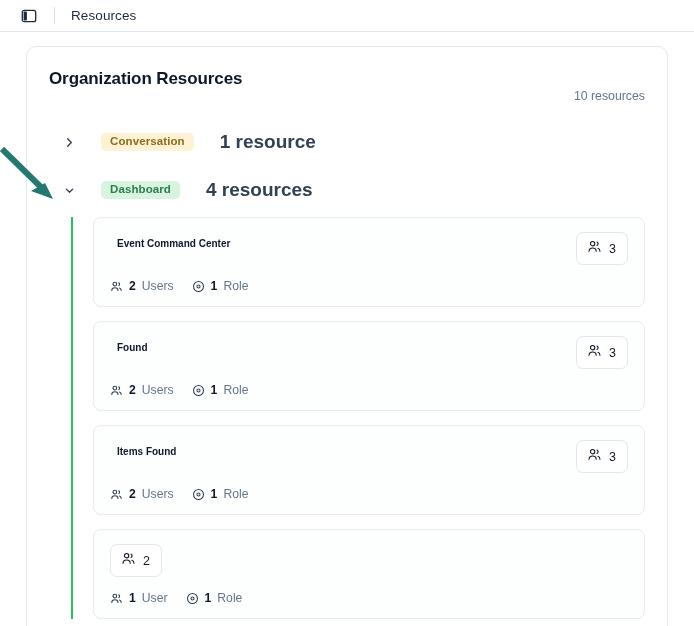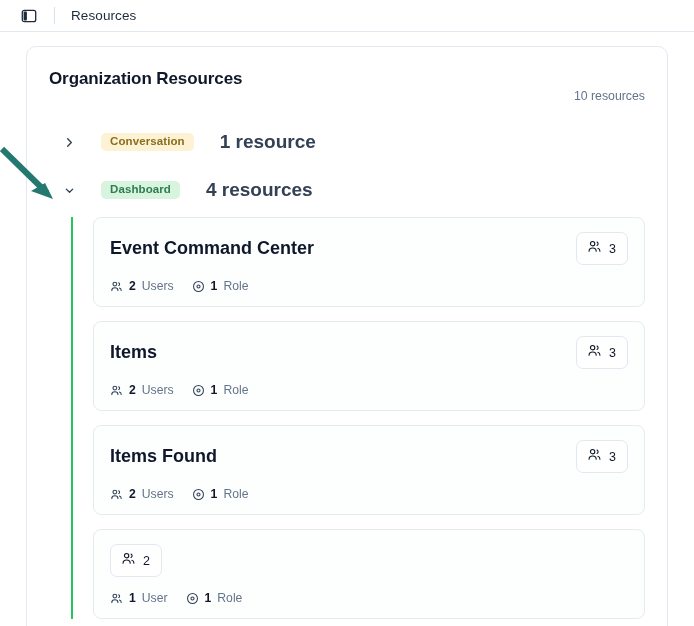--- a/index.html
+++ b/index.html
@@ -149,24 +149,25 @@
     position: relative;
     box-sizing: border-box;
   }
   .rcard:last-child { margin-bottom: 0; }
   .rcard-top {
     display: flex;
     align-items: flex-start;
     justify-content: space-between;
   }
   .rcard-name {
-    font-size: 18px;
+    font-size: 10px;
     font-weight: bold;
     color: #0f172a;
     padding-top: 6px;
+    margin-left: 7px;
   }
   .access-pill {
     display: flex;
     align-items: center;
     gap: 7px;
     border: 1px solid #e2e8f0;
     border-radius: 7px;
     background: #ffffff;
     padding: 6px 11px 6px 10px;
     cursor: pointer;
@@ -294,21 +295,21 @@
                   </svg>
                 </span>
                 <b>1</b>
                 <span>Role</span>
               </div>
             </div>
           </div>
 
           <div class="rcard">
             <div class="rcard-top">
-              <div class="rcard-name">Items</div>
+              <div class="rcard-name">Found</div>
               <div class="access-pill">
                 <span>
                   <svg width="15" height="15" viewBox="0 0 16 16" fill="none">
                     <circle cx="6" cy="5" r="2.3" stroke="#0f172a" stroke-width="1.2"></circle>
                     <path d="M2.2 13c0-2.1 1.7-3.4 3.8-3.4S9.8 10.9 9.8 13" stroke="#0f172a" stroke-width="1.2" stroke-linecap="round"></path>
                     <path d="M10.7 3.3a2 2 0 0 1 0 3.6" stroke="#0f172a" stroke-width="1.2" stroke-linecap="round"></path>
                     <path d="M11.6 9.9c1.3.35 2.2 1.3 2.2 3.1" stroke="#0f172a" stroke-width="1.2" stroke-linecap="round"></path>
                   </svg>
                 </span>
                 <span class="cnt">3</span>

